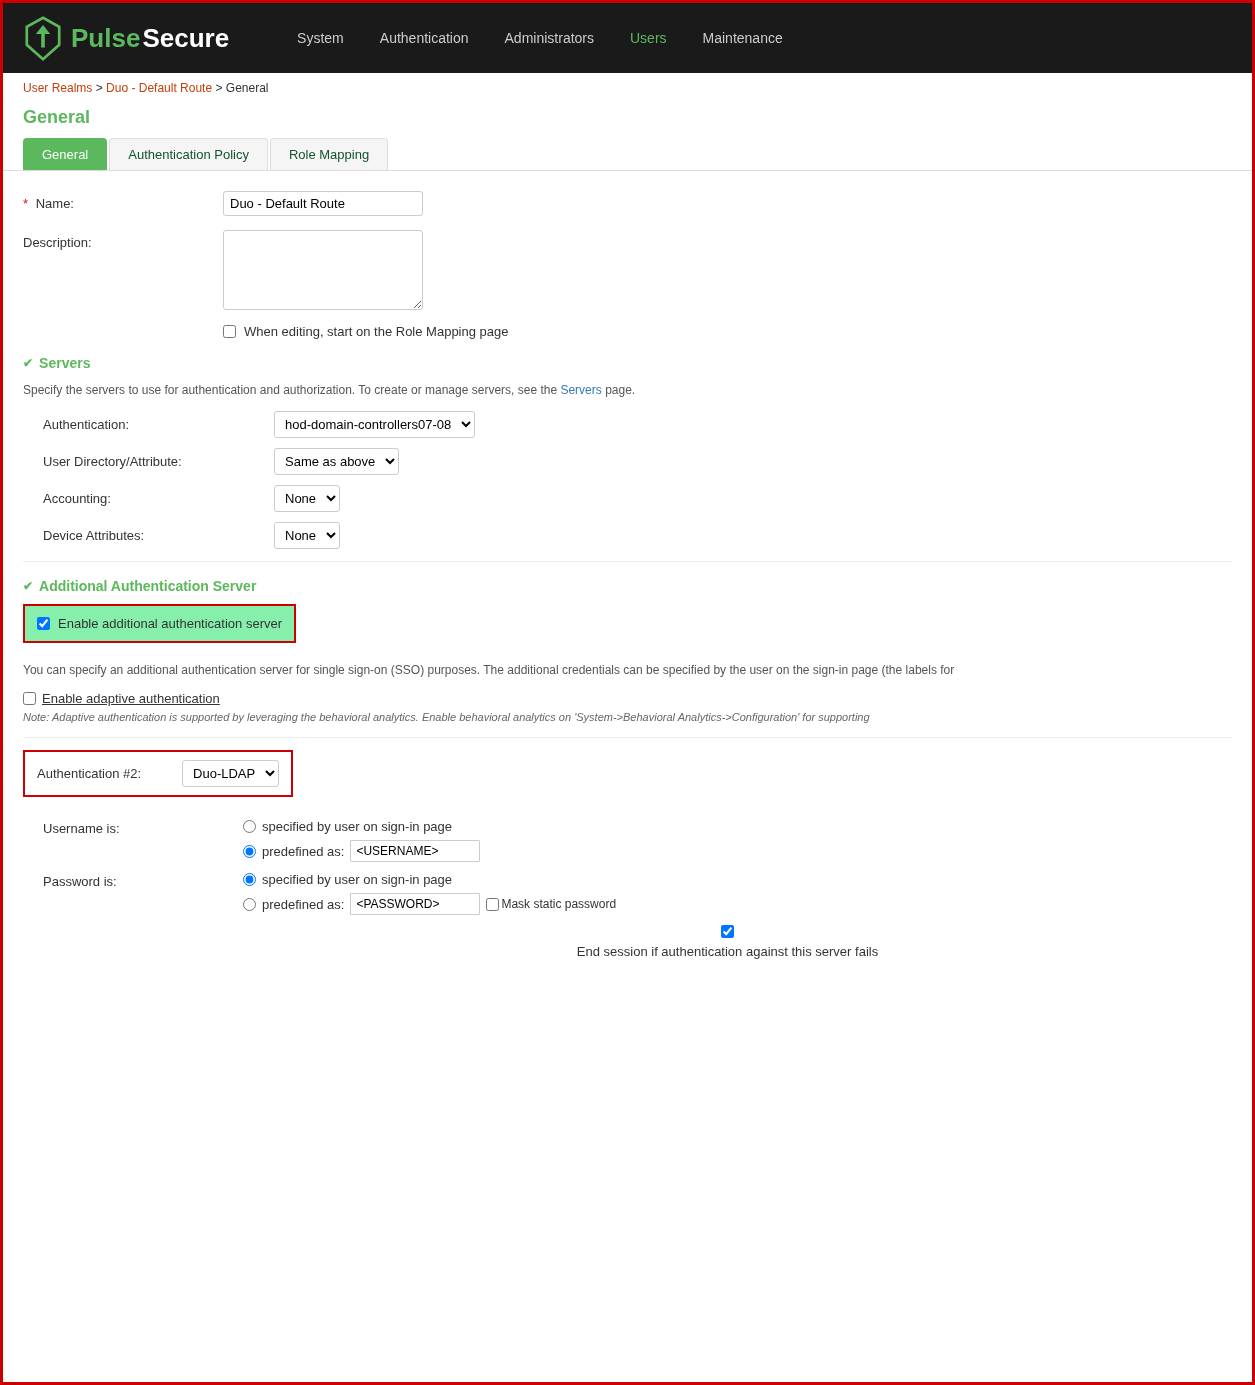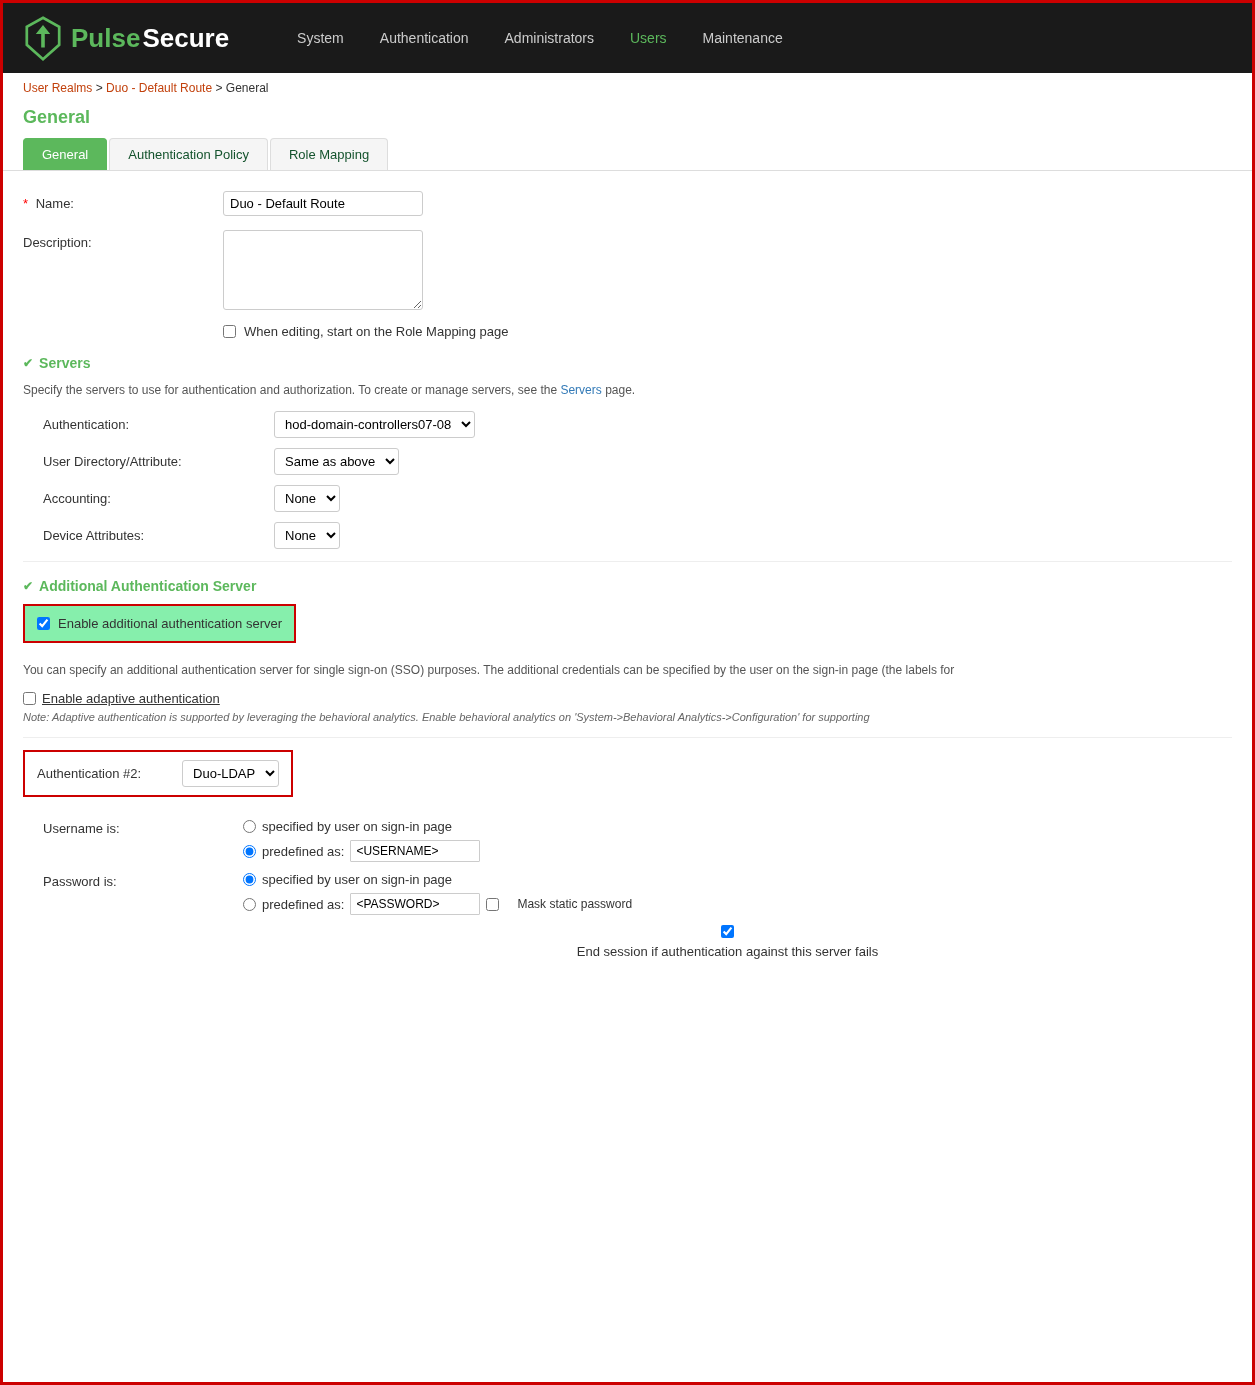--- a/index.html
+++ b/index.html
@@ -247,21 +247,21 @@
       width: 130px;
       padding: 3px 5px;
       border: 1px solid #ccc;
       border-radius: 1px;
       font-size: 12px;
     }
 
     .checkbox-inline {
       display: flex;
       align-items: center;
-      gap: 18px;
+      gap: 2px;
       font-size: 12px;
     }
 
     .end-session-row {
       display: flex;
       align-items: center;
       gap: 6px;
       padding-left: 200px;
       margin-top: 4px;
       flex-direction: column;

